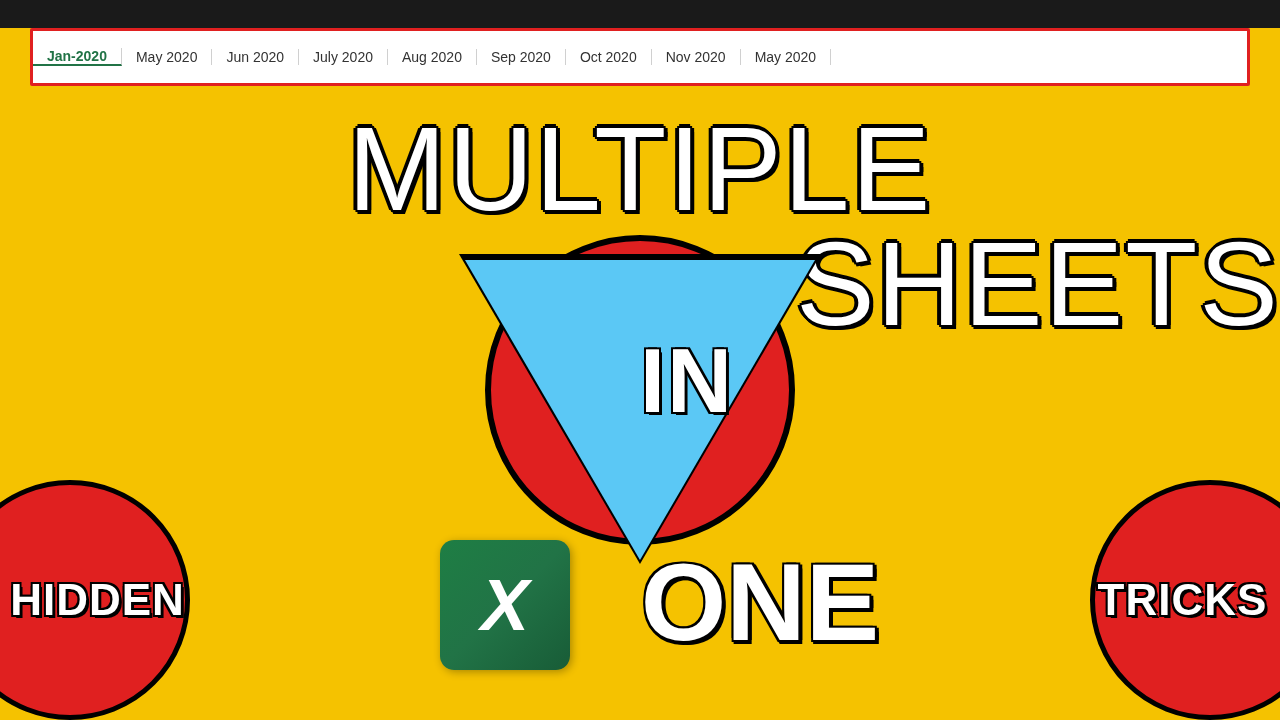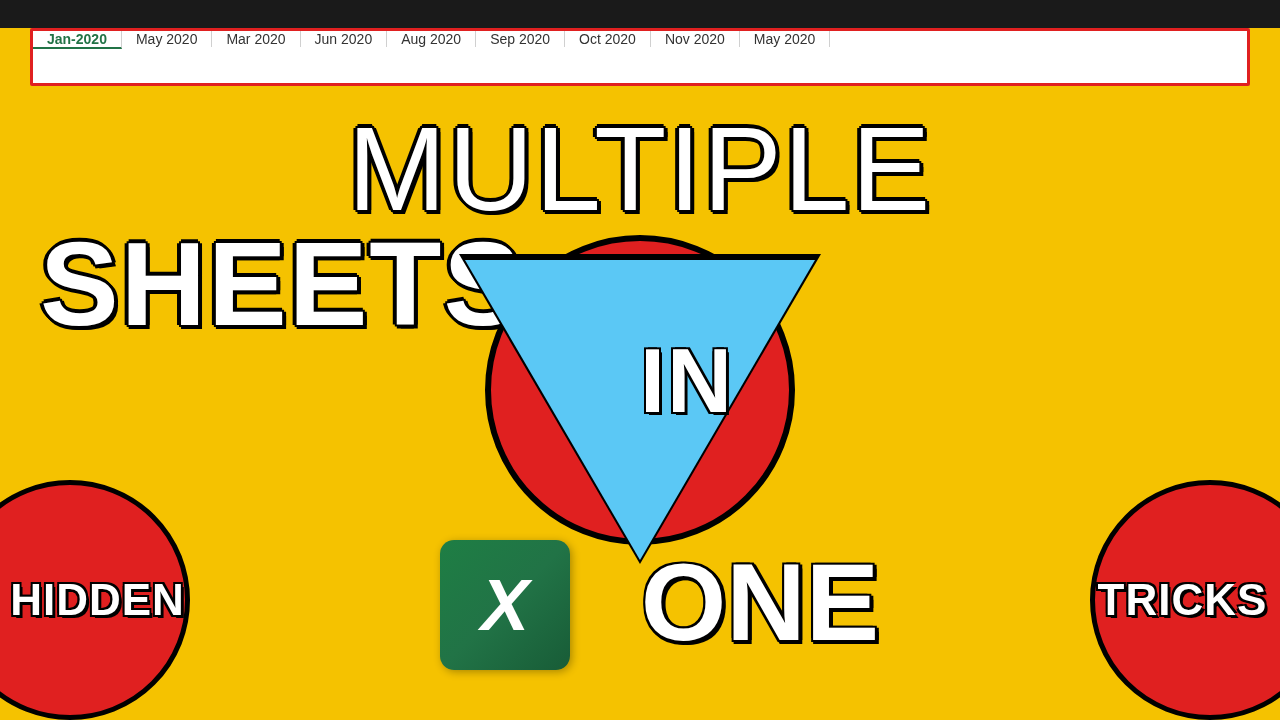--- a/index.html
+++ b/index.html
@@ -15,21 +15,21 @@
     
     .spreadsheet-bar {
       position: absolute;
       top: 28px;
       left: 30px;
       right: 30px;
       background: #ffffff;
       border: 3px solid #e02020;
       border-radius: 2px;
       display: flex;
-      align-items: flex-start;
+      align-items: center;
       height: 58px;
       z-index: 10;
       overflow: hidden;
     }
 
     .sheet-tab {
       display: flex;
       align-items: center;
       justify-content: center;
       padding: 0 14px;
@@ -90,23 +90,23 @@
         0 -4px 0 #000;
       z-index: 5;
       line-height: 1;
     }
 
     .title-sheets {
       position: absolute;
       top: 225px;
       left: 0;
       right: 0;
-      text-align: left;
+      text-align: right;
       font-size: 118px;
-      font-weight: 700;
+      font-weight: 400;
       color: #ffffff;
       letter-spacing: 2px;
       text-shadow:
         4px 4px 0 #000,
         -2px -2px 0 #000,
         2px -2px 0 #000,
         -2px 2px 0 #000,
         4px 0 0 #000,
         0 4px 0 #000,
         -4px 0 0 #000,
@@ -308,24 +308,24 @@
 <div class="main-content">
 
   <div class="spreadsheet-bar">
     <div class="sheet-tab active">
       <span>Jan-2020</span>
     </div>
     <div class="sheet-tab">
       <span>May 2020</span>
     </div>
     <div class="sheet-tab">
-      <span>Mar 2020</span>
-    </div>
-    <div class="sheet-tab">
       <span>Jun 2020</span>
+    </div>
+    <div class="sheet-tab">
+      <span>July 2020</span>
     </div>
     <div class="sheet-tab">
       <span>Aug 2020</span>
     </div>
     <div class="sheet-tab">
       <span>Sep 2020</span>
     </div>
     <div class="sheet-tab">
       <span>Oct 2020</span>
     </div>

